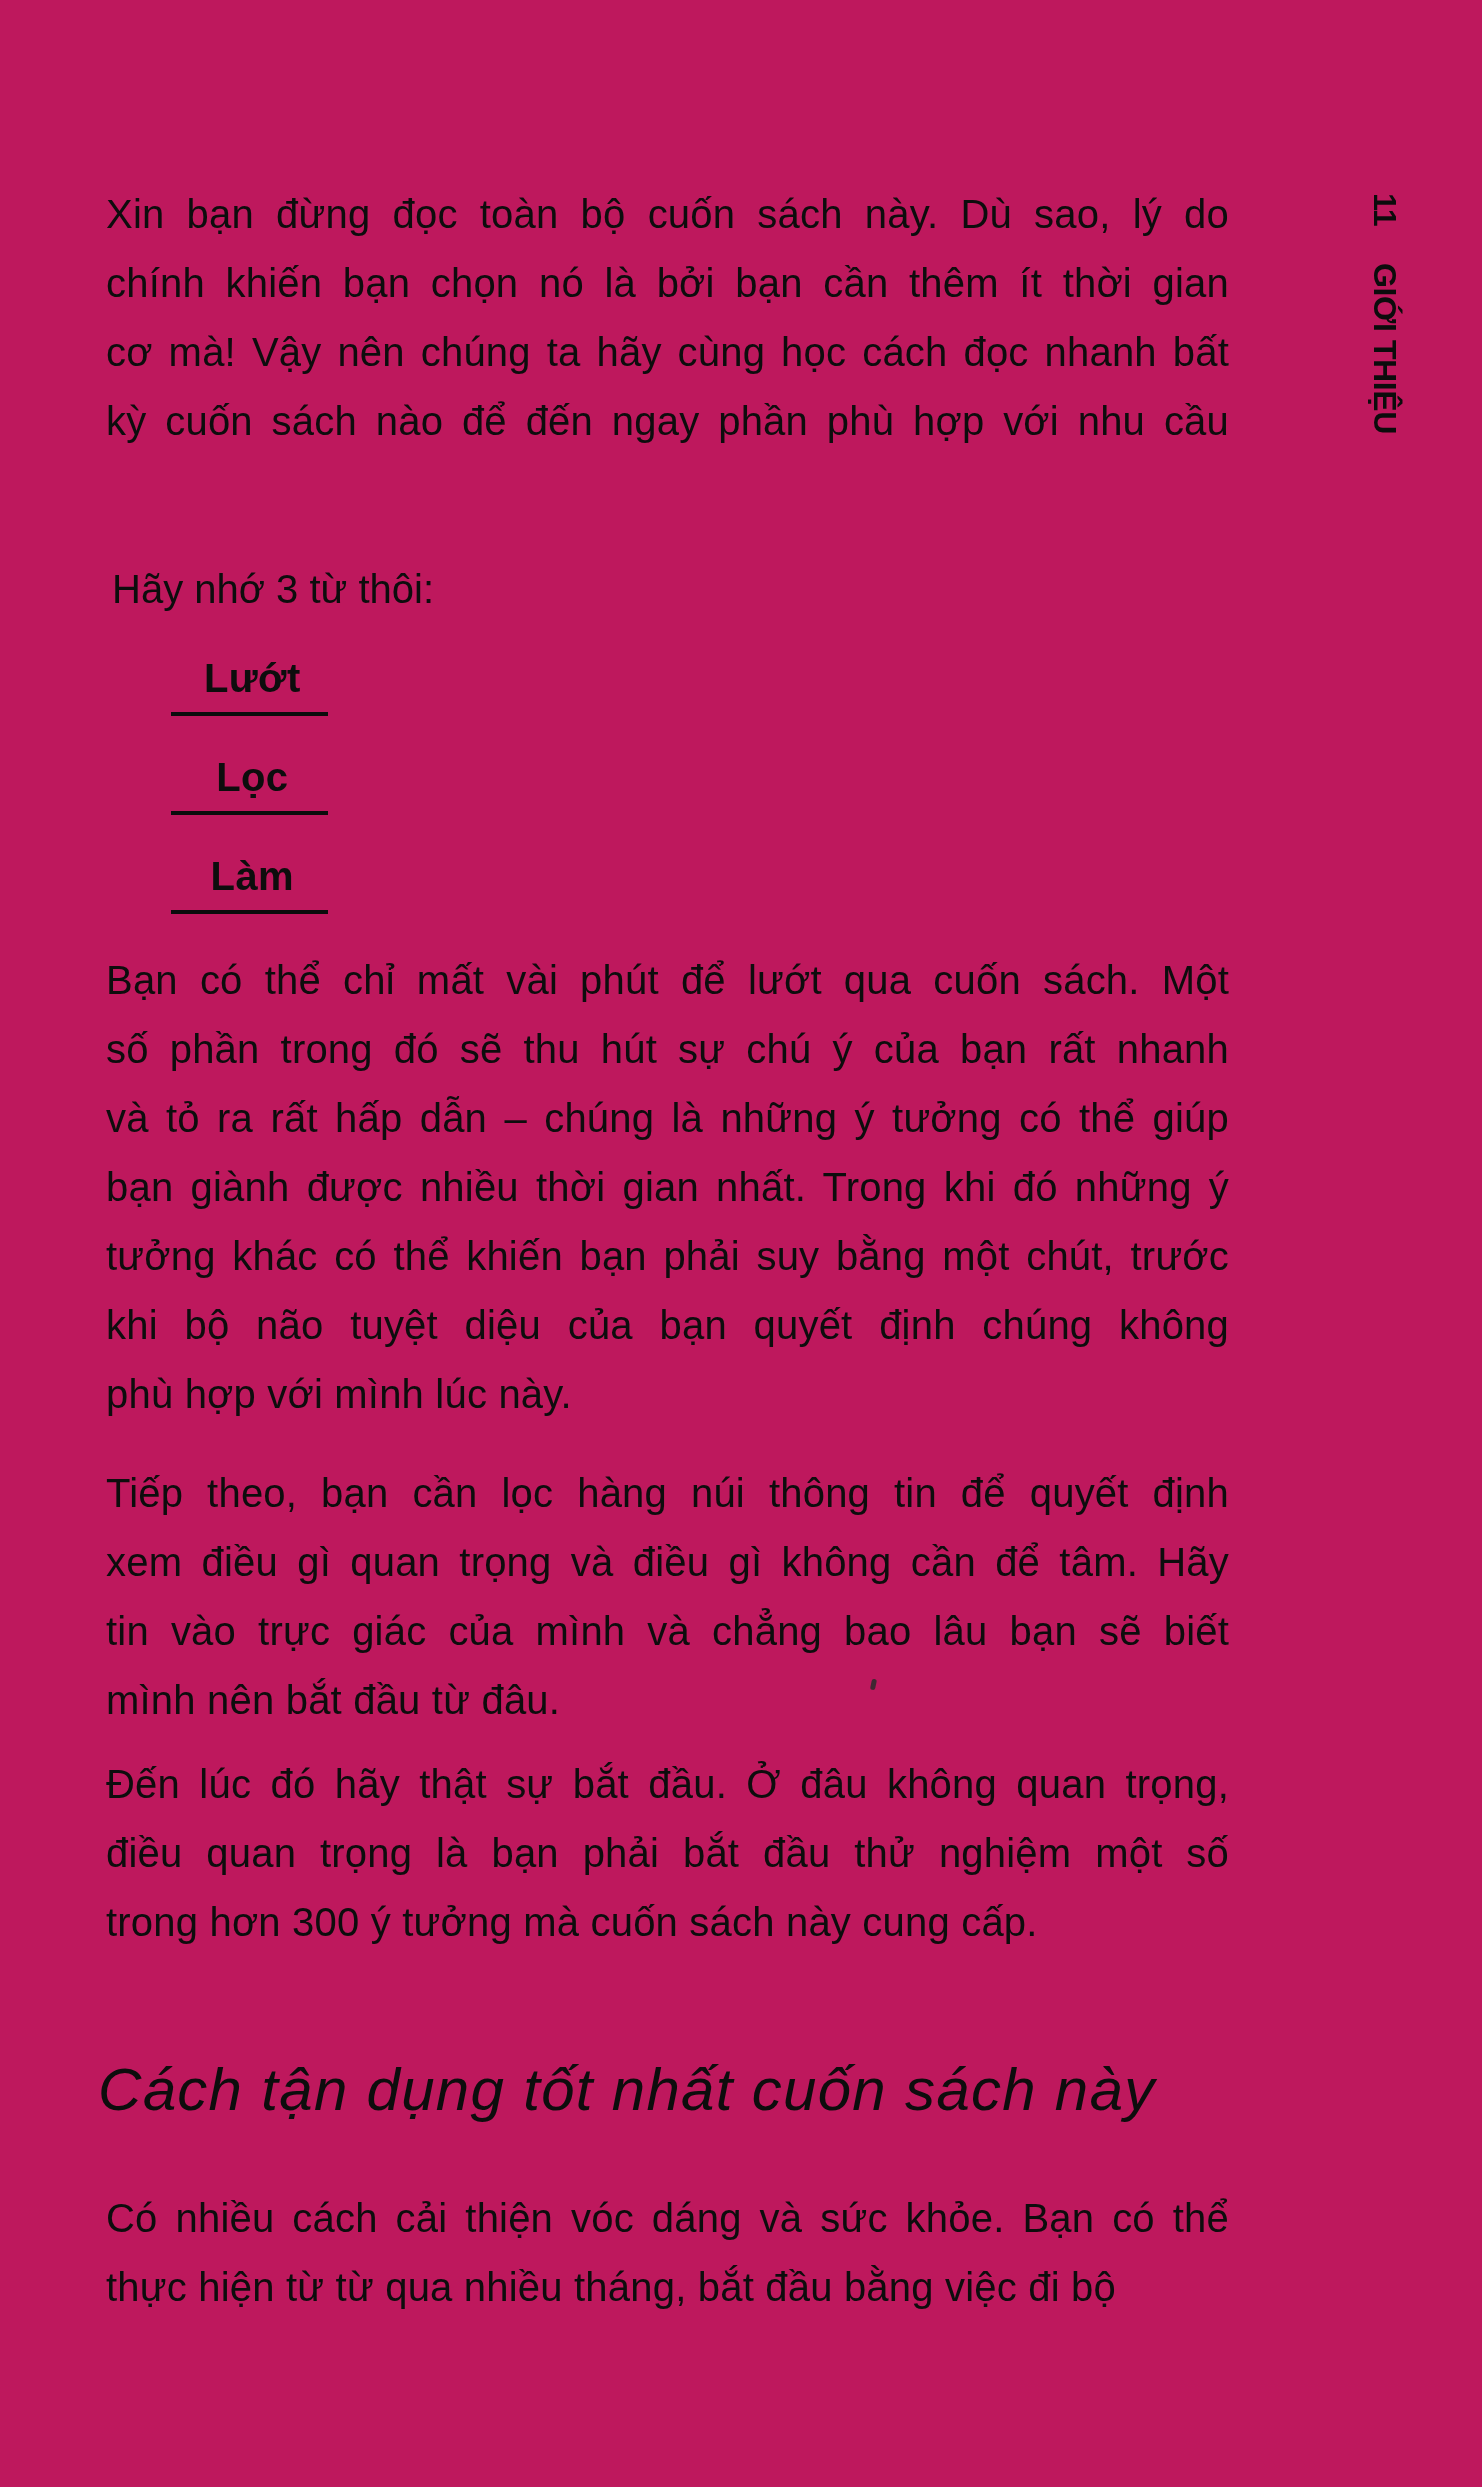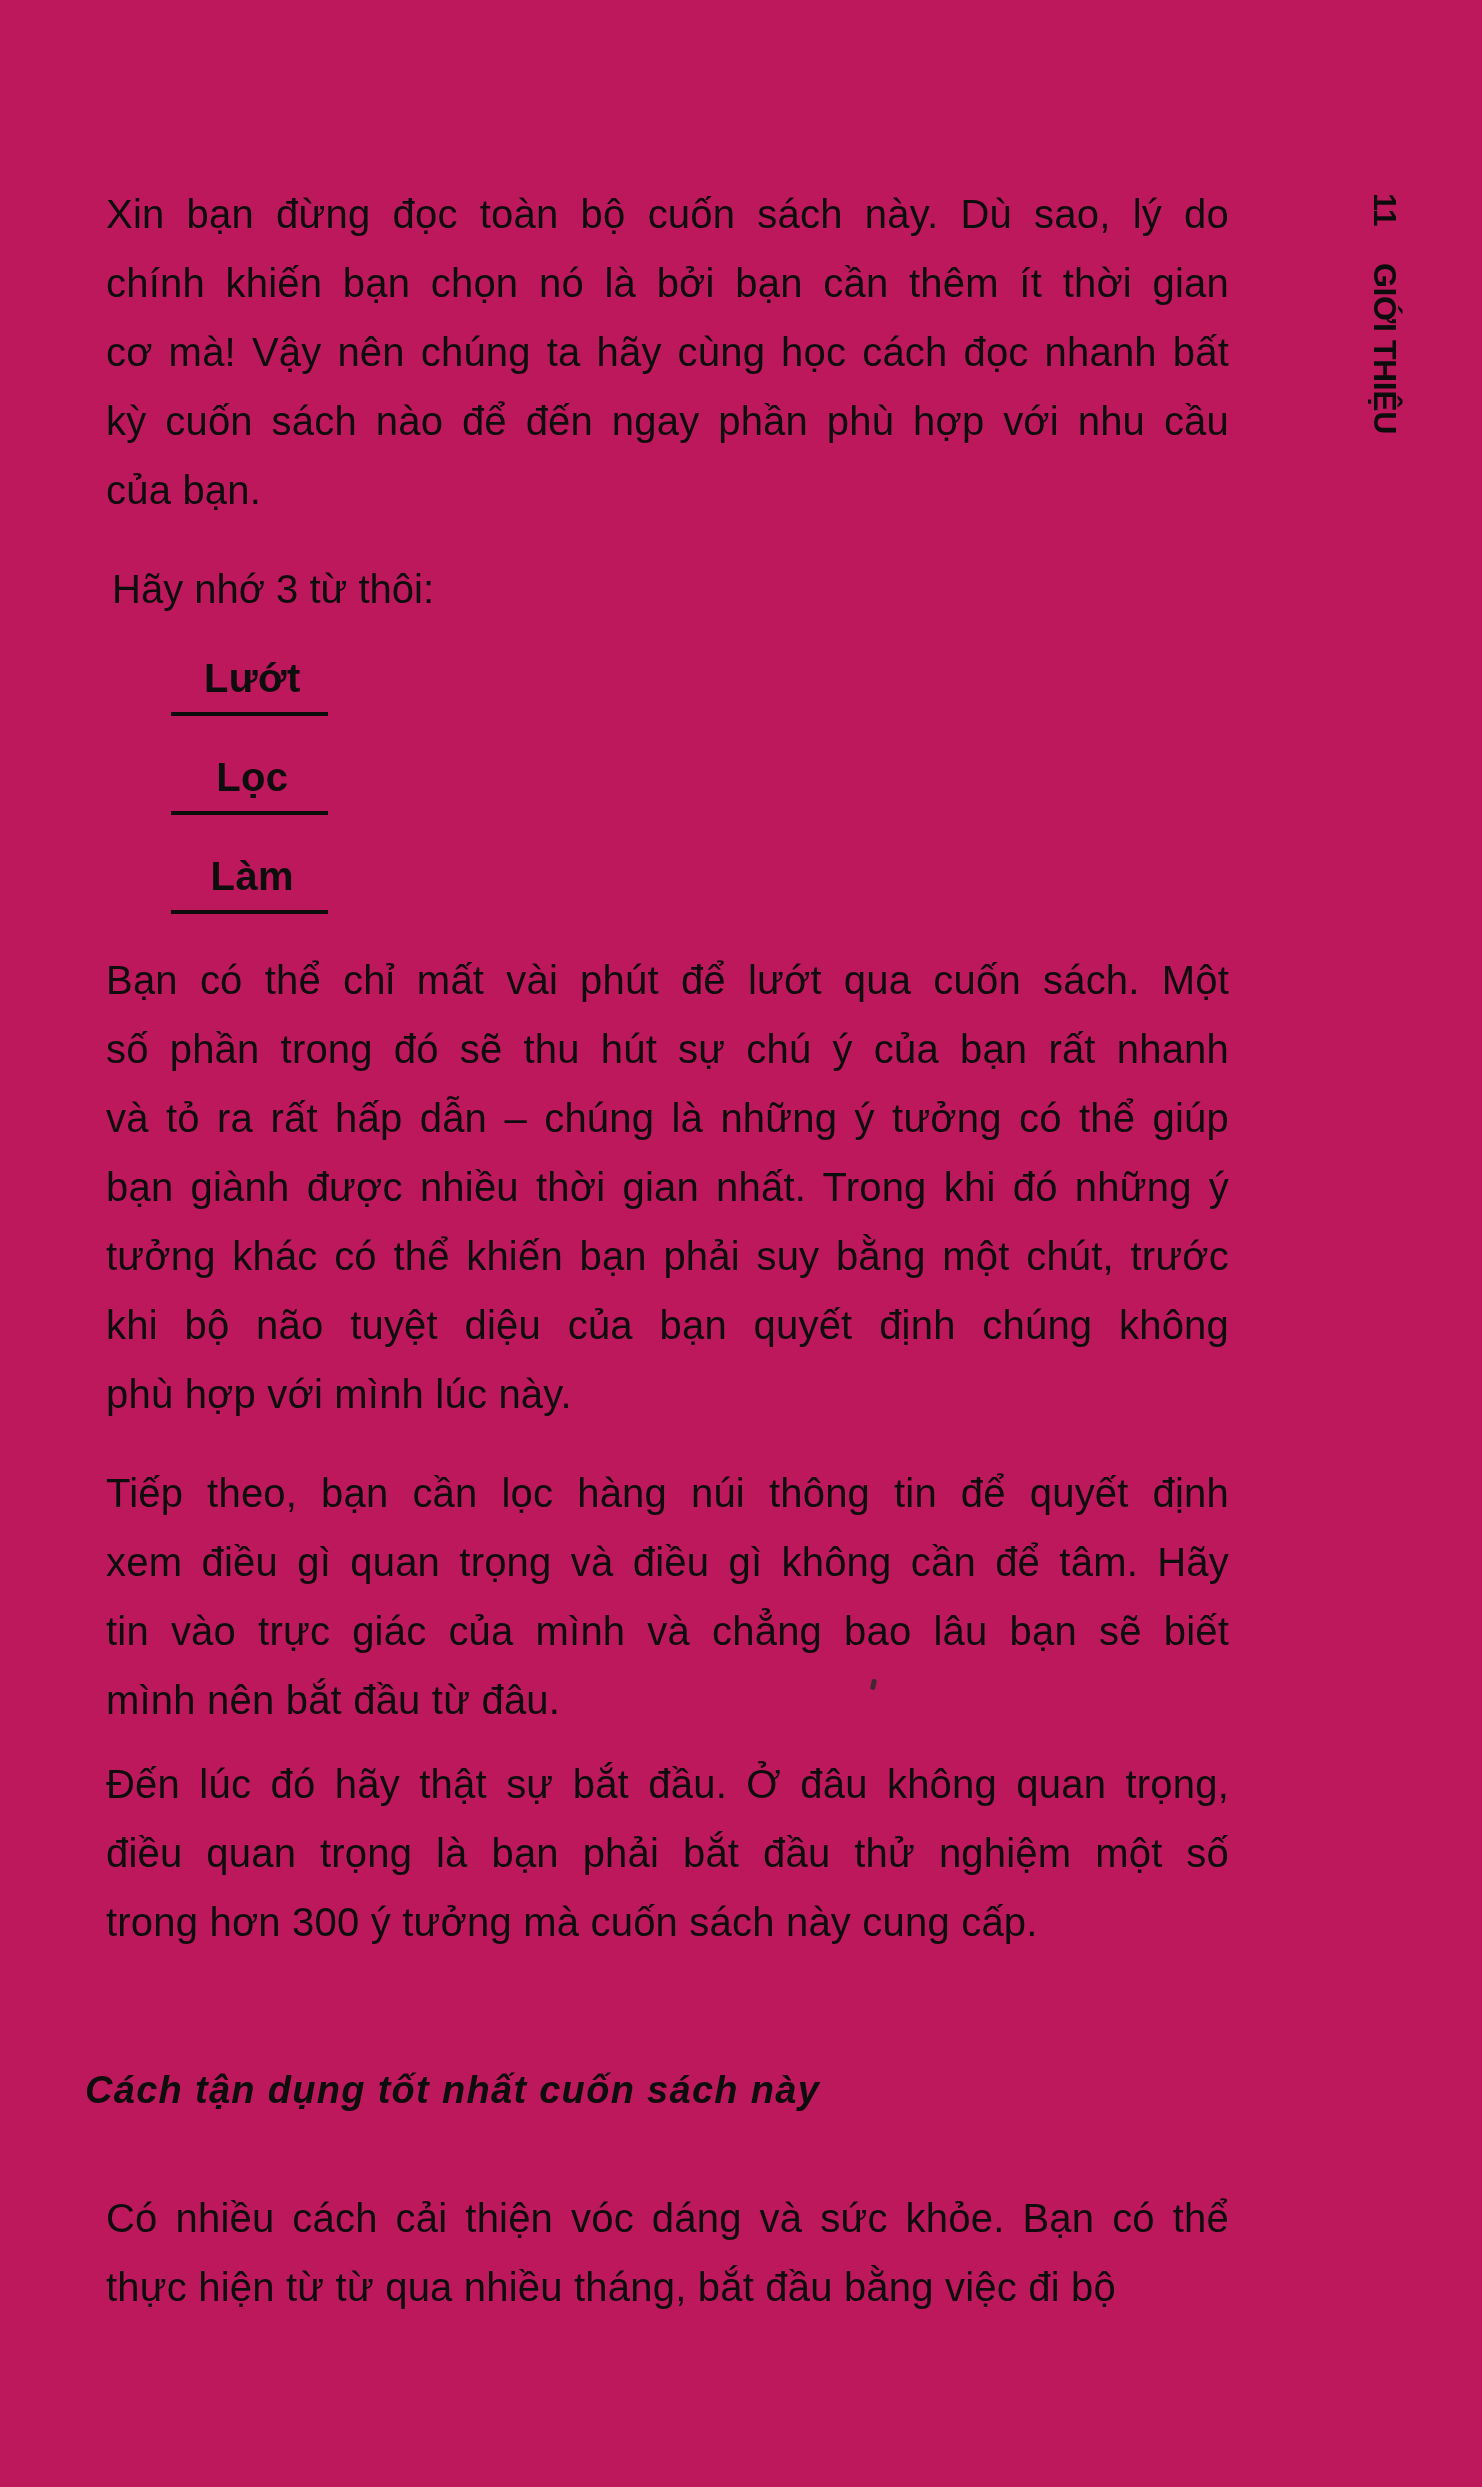--- a/index.html
+++ b/index.html
@@ -46,25 +46,25 @@
     border-bottom:4.4px solid #0c0c0c;
     padding:0 0 8px 5.3px;
     font-weight:bold;
     font-size:40px;
     line-height:51px;
     letter-spacing:0.4px;
     text-align:center;
   }
   .heading{
     position:absolute;
-    left:85px;
+    left:98px;
     width:1238px;
-    font-size:38px;
+    font-size:60px;
     line-height:80px;
-    font-weight:bold;
+    font-weight:normal;
     font-style:italic;
     letter-spacing:1.3px;
     white-space:nowrap;
   }
   .side-label{
     position:absolute;
     left:1403px;
     top:193px;
     transform-origin:0 0;
     transform:rotate(90deg);
@@ -93,21 +93,20 @@
 </head>
 <body>
 
 <div id="page">
 
   <div class="para" style="top:180px">
     <div class="line">Xin bạn đừng đọc toàn bộ cuốn sách này. Dù sao, lý do</div>
     <div class="line">chính khiến bạn chọn nó là bởi bạn cần thêm ít thời gian</div>
     <div class="line">cơ mà! Vậy nên chúng ta hãy cùng học cách đọc nhanh bất</div>
     <div class="line">kỳ cuốn sách nào để đến ngay phần phù hợp với nhu cầu</div>
-    <div class="line last">của bạn.</div>
   </div>
 
   <div class="label-line" style="top:555px">Hãy nhớ 3 từ thôi:</div>
 
   <div class="list-item" style="top:653px">
     <span class="ul">Lướt</span>
   </div>
   <div class="list-item" style="top:752px">
     <span class="ul">Lọc</span>
   </div>

